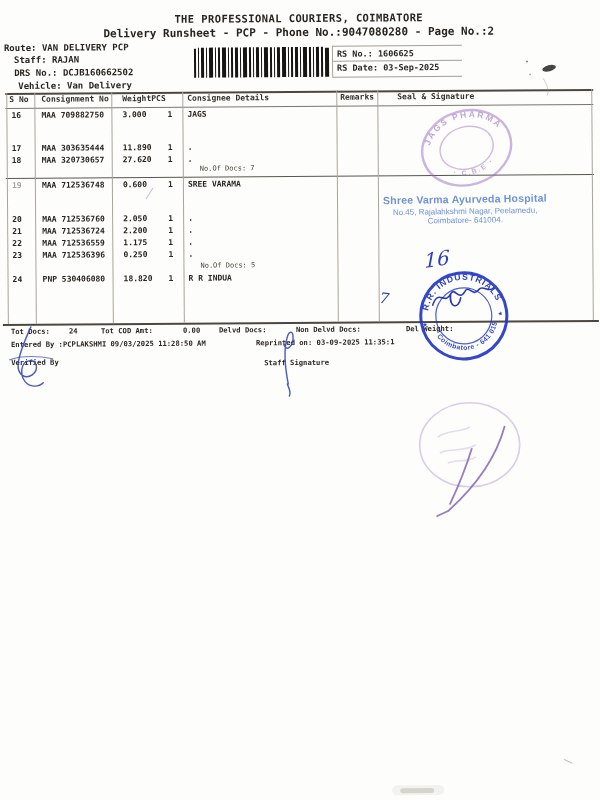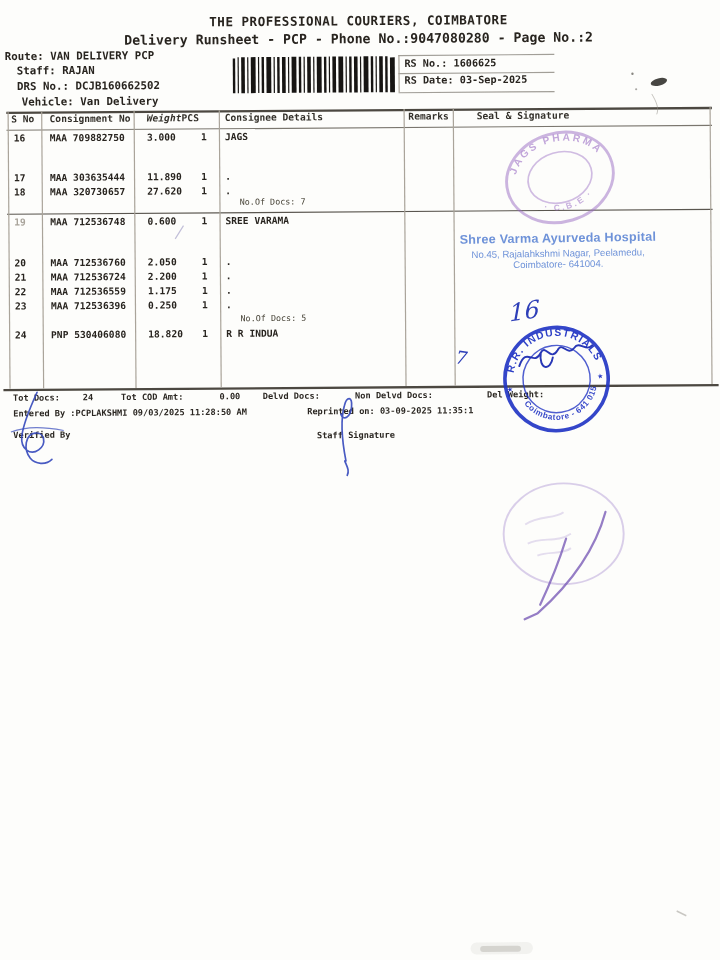--- a/index.html
+++ b/index.html
@@ -101,21 +101,21 @@
   <div class="vline" style="left:35px;  top:91px; height:231px;"></div>
   <div class="vline" style="left:112px; top:91px; height:231px;"></div>
   <div class="vline" style="left:183px; top:91px; height:231px;"></div>
   <div class="vline" style="left:337px; top:91px; height:231px;"></div>
   <div class="vline" style="left:378px; top:91px; height:231px;"></div>
   <div class="vline" style="left:592px; top:91px; height:231px;"></div>
 
   <div class="row" style="top:93px;">
     <span class="th" style="left:10px;text-align:right;">S No</span>
     <span class="th" style="left:42px;">Consignment No</span>
-    <span class="th" style="left:123px;font-style:italic;">Weight</span>
+    <span class="th" style="left:123px;">Weight</span>
     <span class="th" style="left:152px;">PCS</span>
     <span class="th" style="left:188px;">Consignee Details</span>
     <span class="th" style="left:341px;">Remarks</span>
     <span class="th" style="left:398px;">Seal &amp; Signature</span>
   </div>
 
   <div class="row" style="top:109px;">
     <span class="c-sno">16</span>
     <span class="c-con">MAA 709882750</span>
     <span class="c-wt">3.000</span>

